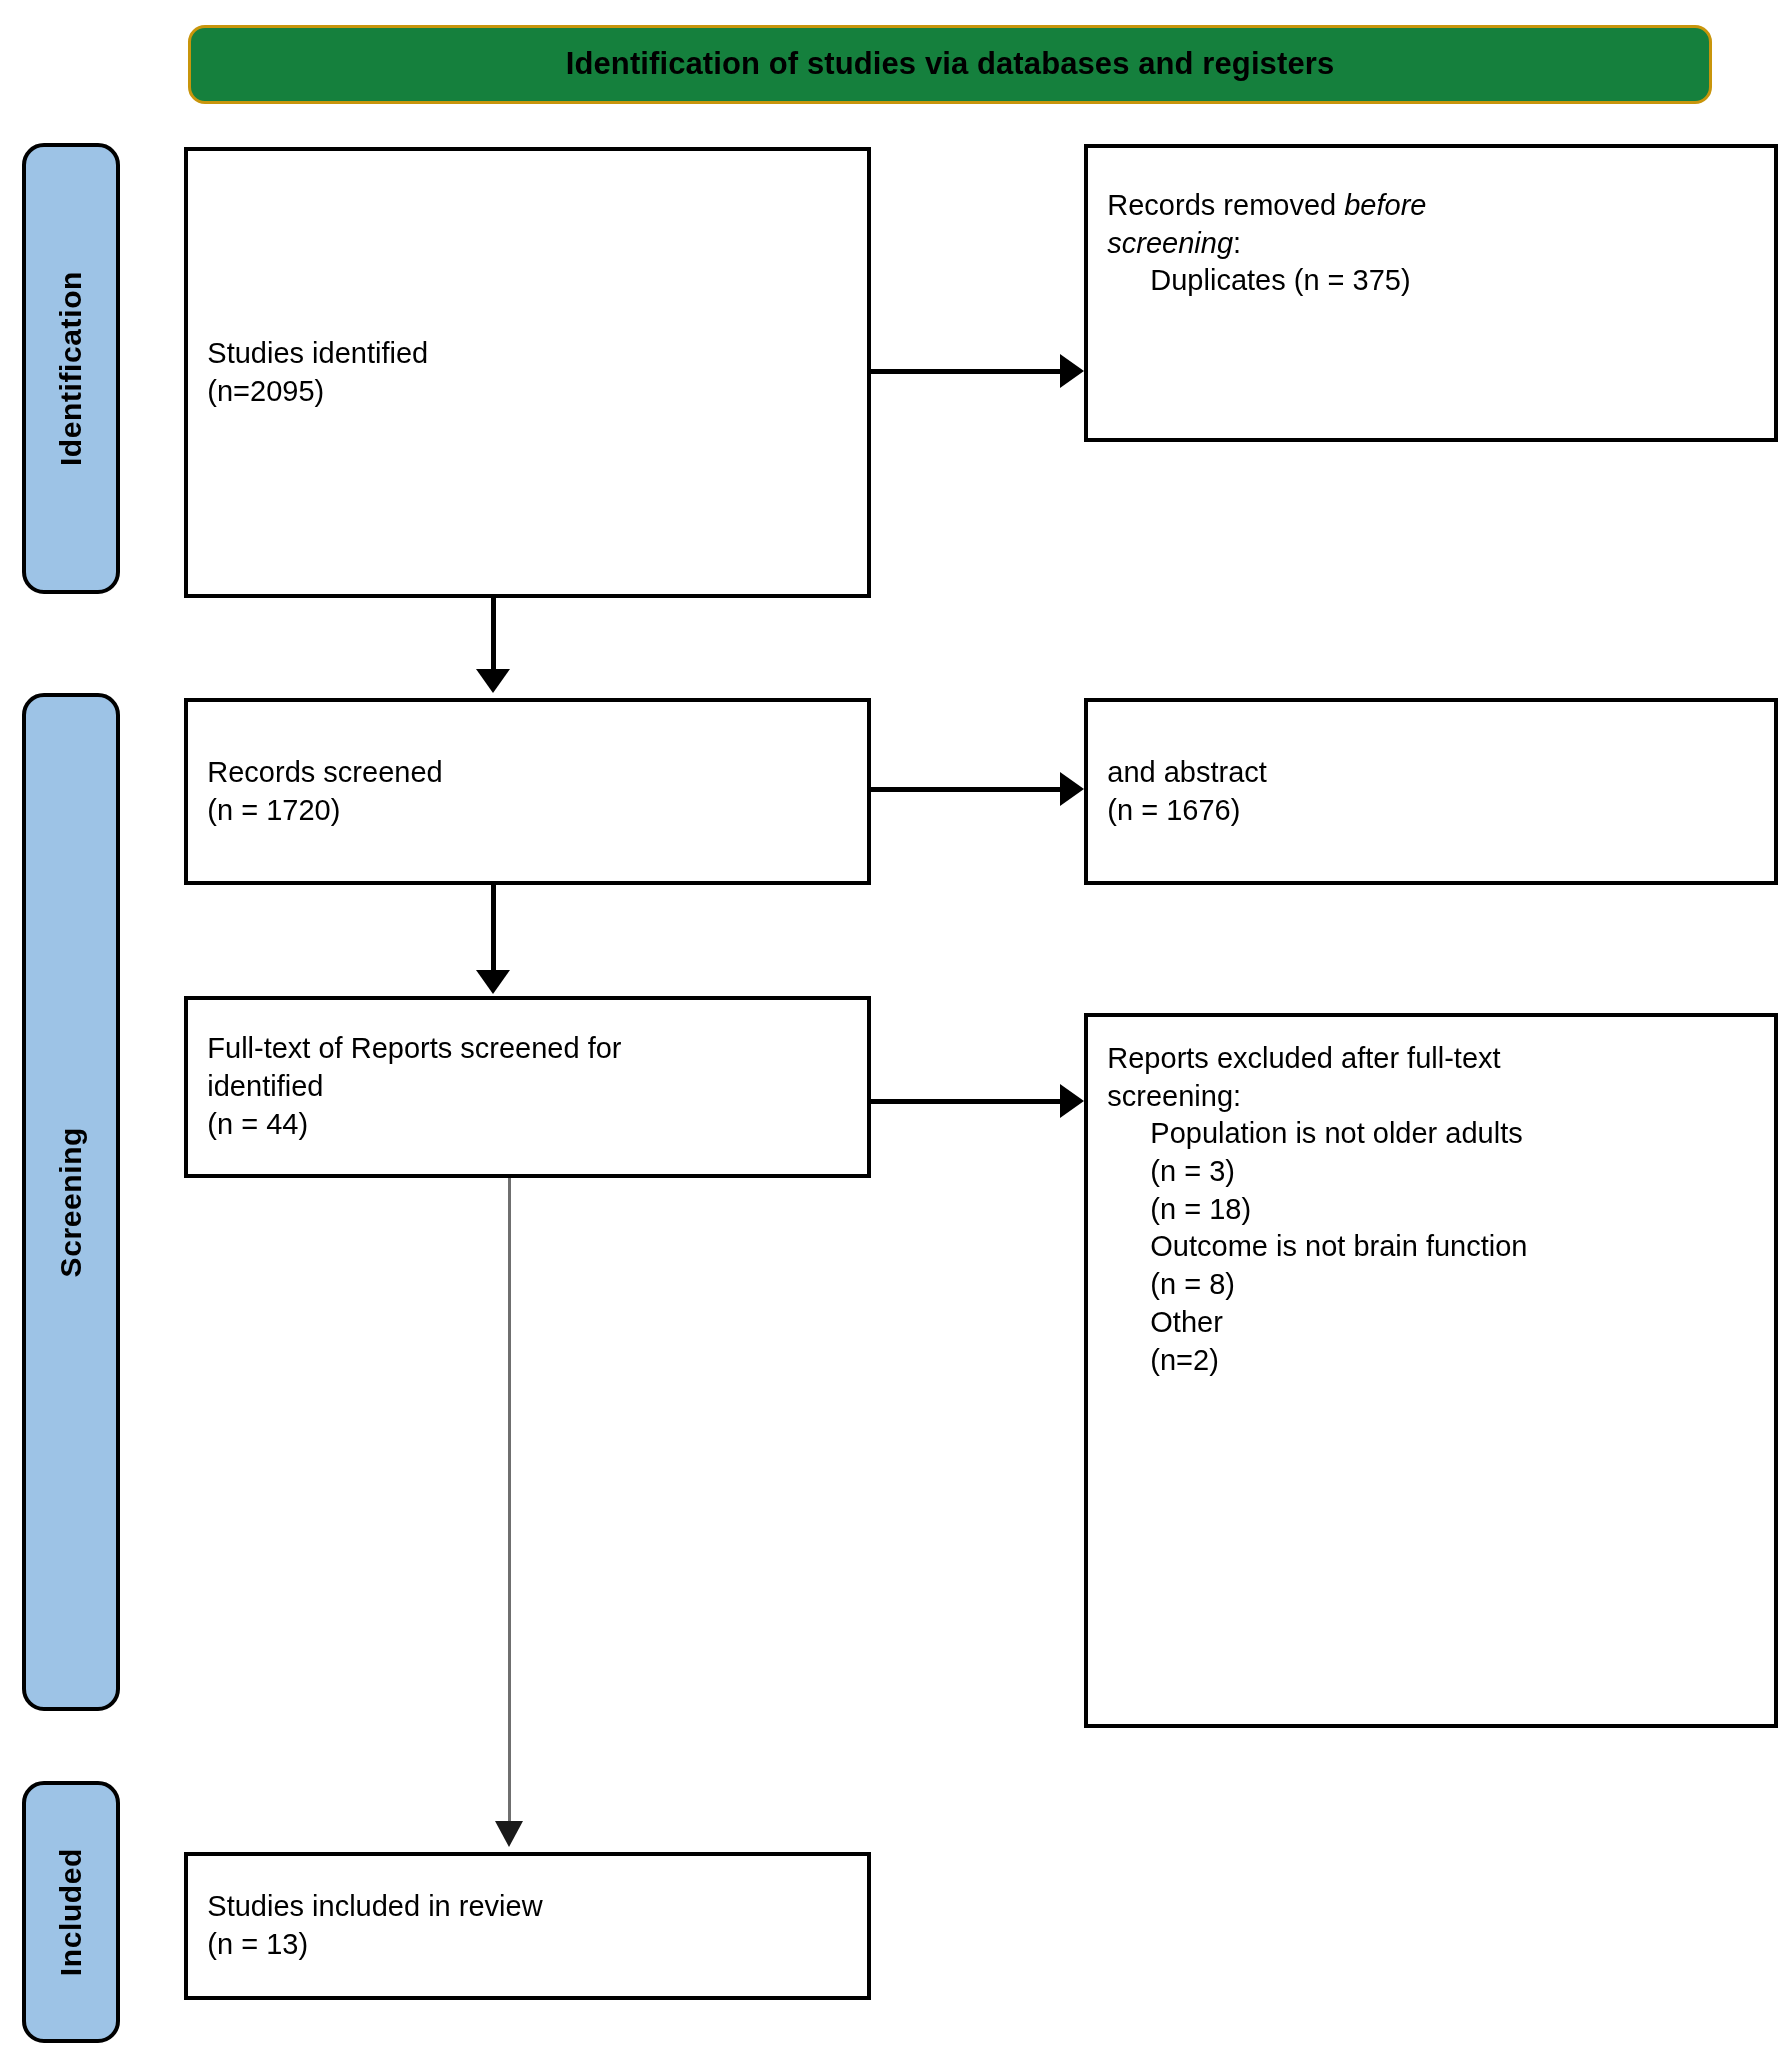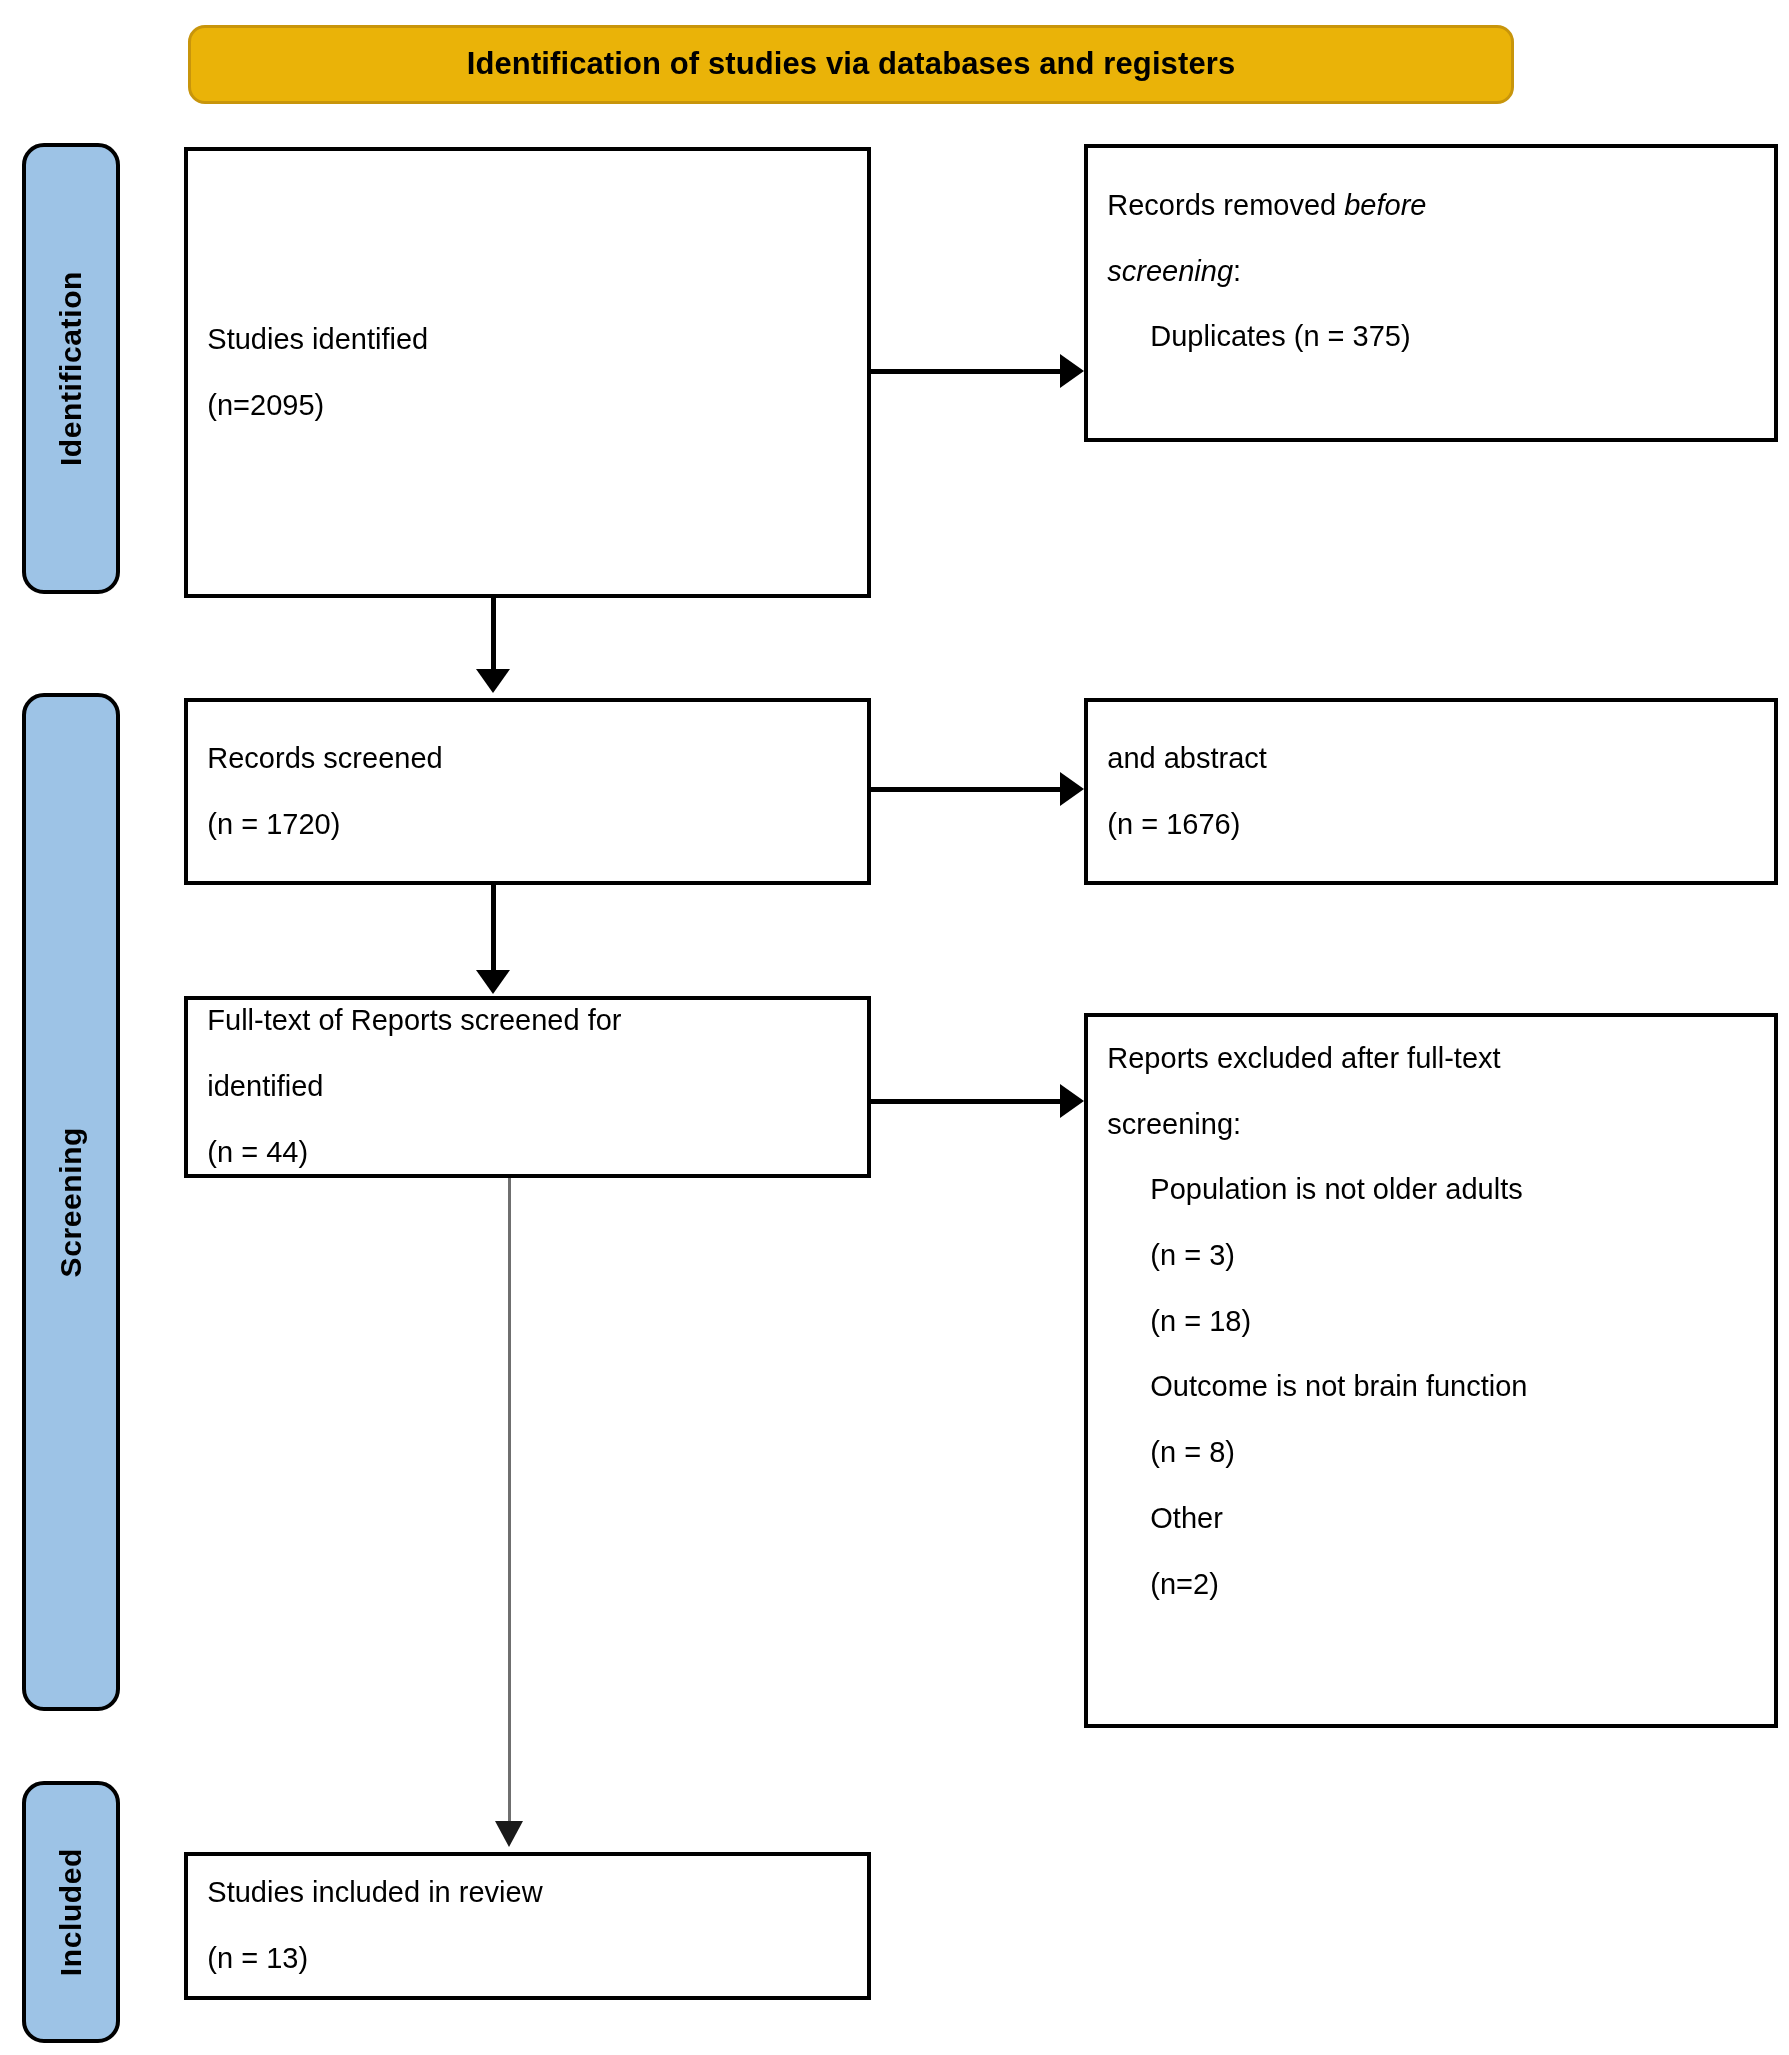--- a/index.html
+++ b/index.html
@@ -20,23 +20,23 @@
     height: 2056px;
     background: #ffffff;
     overflow: hidden;
   }
 
   
   .header-banner {
     position: absolute;
     left: 188px;
     top: 24.5px;
-    width: 1326px;
+    width: 1524px;
     height: 79px;
-    background: #eab308;
+    background: #15803d;
     border: 3.2px solid #C8950B;
     border-radius: 17px;
     display: flex;
     align-items: center;
     justify-content: center;
   }
   .header-banner .header-title {
     font-size: 31px;
     font-weight: bold;
     letter-spacing: 0.1px;
@@ -73,21 +73,20 @@
 
   
   .flow-box {
     position: absolute;
     background: #ffffff;
     border: 4.5px solid #000000;
     padding: 0 19.3px;
     display: flex;
     flex-direction: column;
     justify-content: center;
-    gap: 28px;
   }
   .flow-box .box-line {
     font-size: 29px;
     line-height: 1.30;
     color: #000000;
     white-space: pre-wrap;
   }
   .flow-box .box-line.indent { padding-left: 43px; }
   .flow-box .box-line .italic { font-style: italic; }
 

